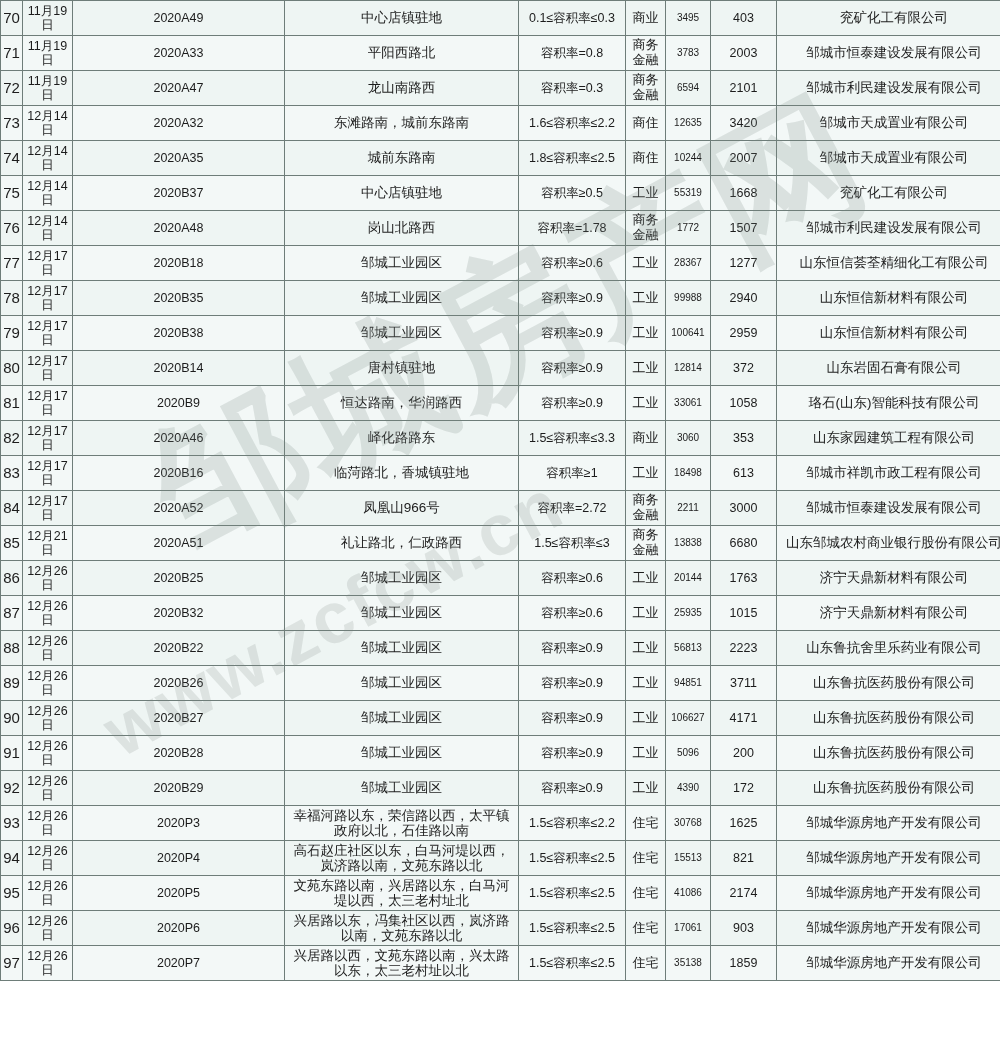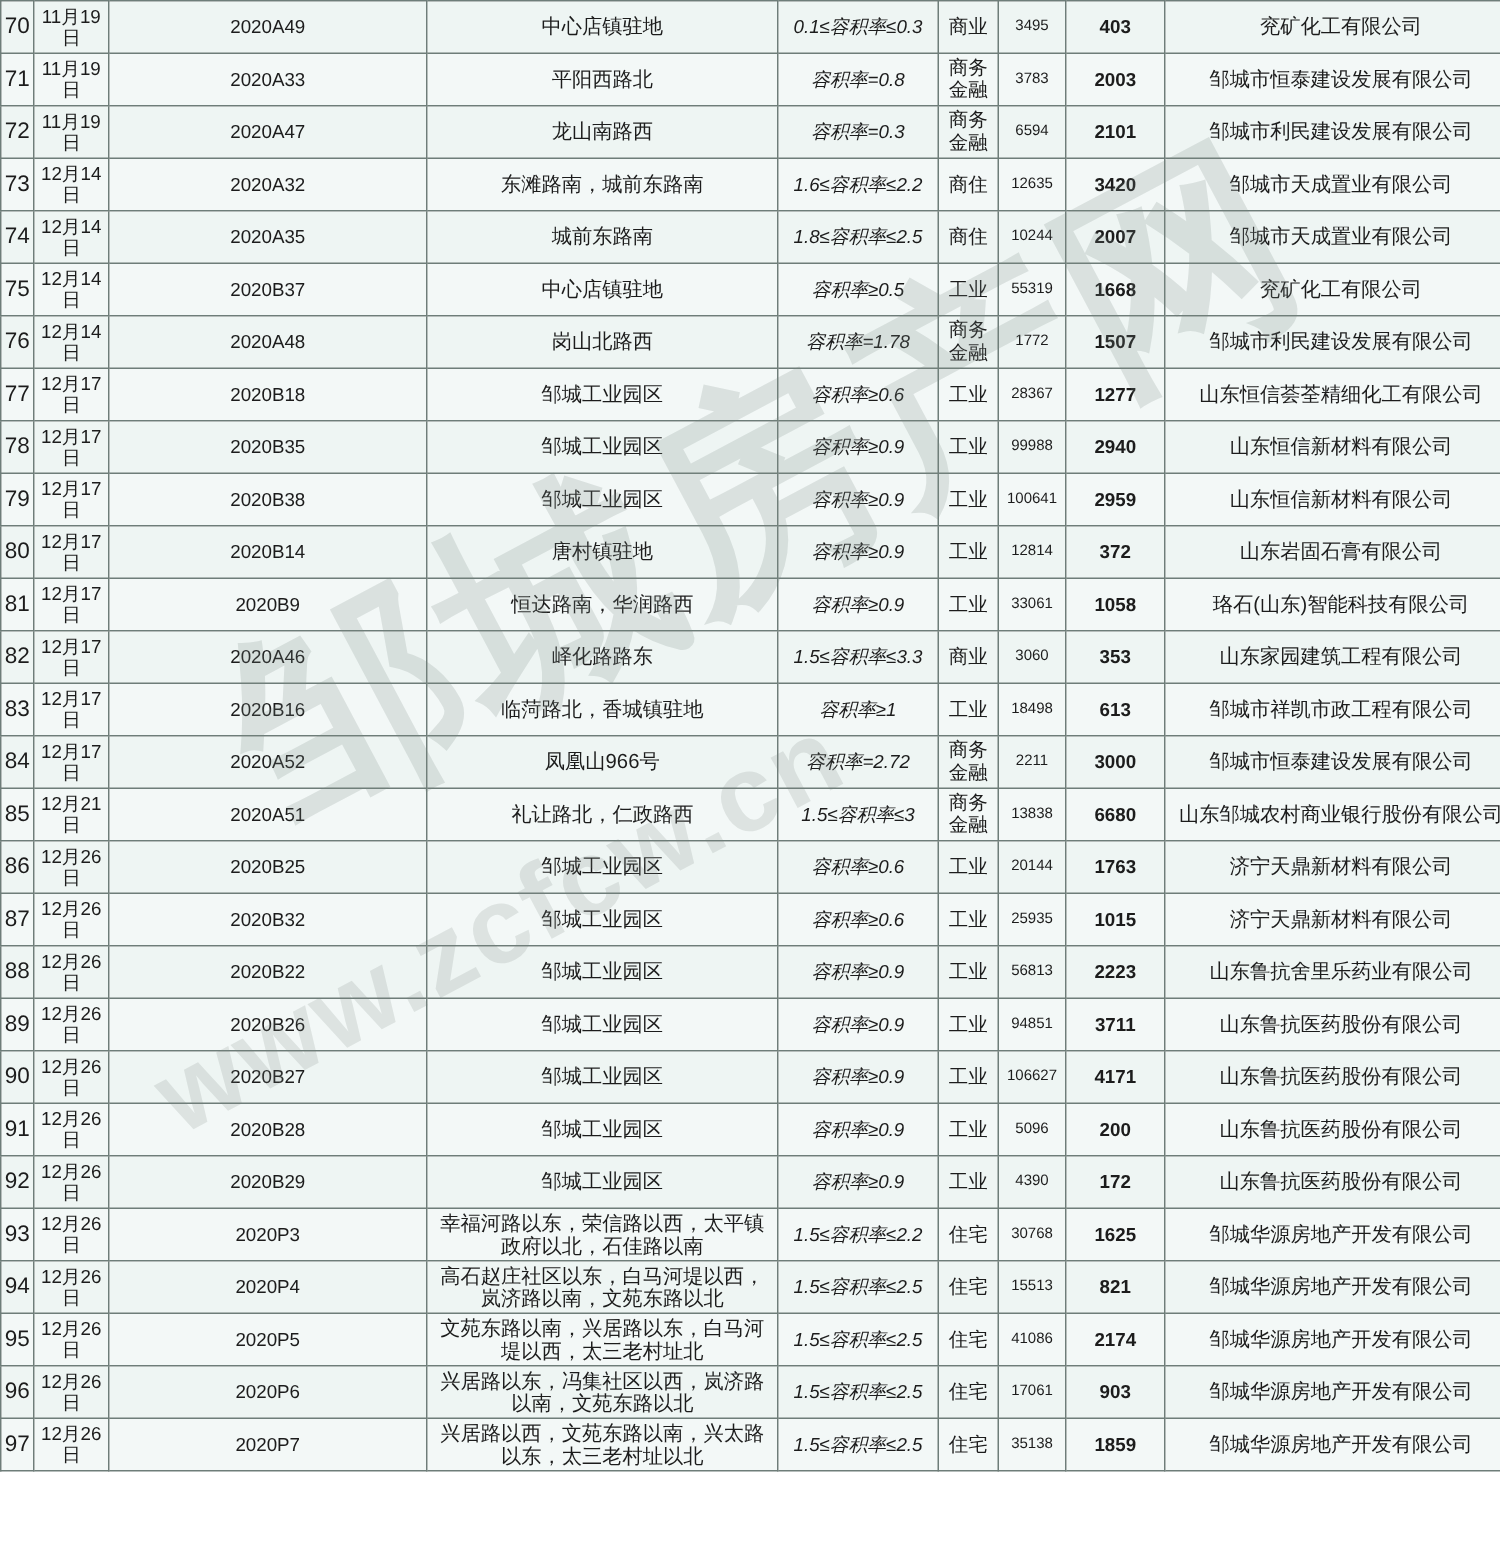--- a/index.html
+++ b/index.html
@@ -58,24 +58,24 @@
     overflow: hidden;
     height: 35px;
     box-sizing: border-box;
   }
   tr.alt td { background: #f3f8f7; }
 
   .c-num   { width: 22px;  font-size: 15px; }
   .c-date  { width: 50px;  font-size: 12.5px; }
   .c-code  { width: 212px; font-size: 12.5px; }
   .c-loc   { width: 234px; font-size: 13.5px; }
-  .c-far   { width: 107px; font-size: 12.5px; font-style: italic; }
+  .c-far   { width: 107px; font-size: 12.5px; }
   .c-type  { width: 40px;  font-size: 13px; }
   .c-area  { width: 45px;  font-size: 10px; }
-  .c-num2  { width: 66px;  font-size: 12.5px; font-weight: bold; }
+  .c-num2  { width: 66px;  font-size: 12.5px; }
   .c-comp  { width: 235px; font-size: 13.5px; }
 
   .c-code, .c-area, .c-num2, .c-num { font-family: "Liberation Sans", sans-serif; }
   .c-type { letter-spacing: 0px; }
 </style>
 </head>
 <body>
 
 <div id="wm-layer">
   <div class="wm-big" style="left:120px; top:420px; font-size:150px; transform:rotate(-28deg); transform-origin:left top;">邹城房产网</div>

